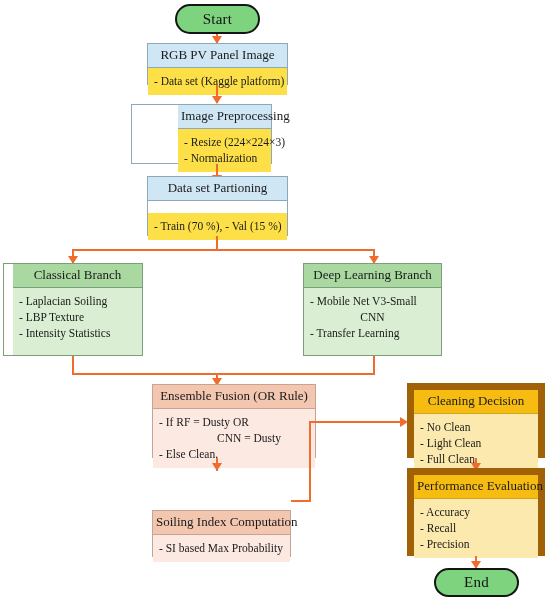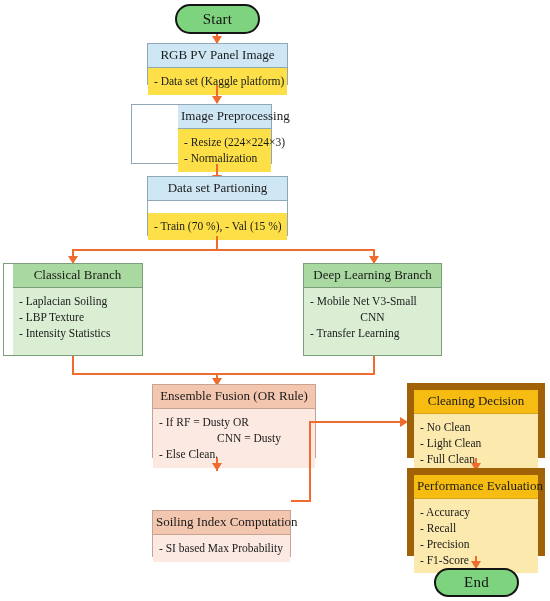--- a/index.html
+++ b/index.html
@@ -212,21 +212,20 @@
 
   <div class="conn vline" style="left:475px; top:458px; height:13px;"></div>
   <div class="arrow down" style="left:471px; top:463px;"></div>
 
   <div class="node amber" style="left:407px; top:468px; width:138px; height:88px;">
     <div class="hd">Performance Evaluation</div>
     <div class="bd">
       <div class="ln">- Accuracy</div>
       <div class="ln">- Recall</div>
       <div class="ln">- Precision</div>
-      <div class="ln">- F1-Score</div>
     </div>
   </div>
 
   <div class="conn vline" style="left:475px; top:556px; height:13px;"></div>
   <div class="arrow down" style="left:471px; top:561px;"></div>
 
   <div class="terminator" style="left:434px; top:568px; width:85px; height:29px;">
     <span>End</span>
   </div>
 

